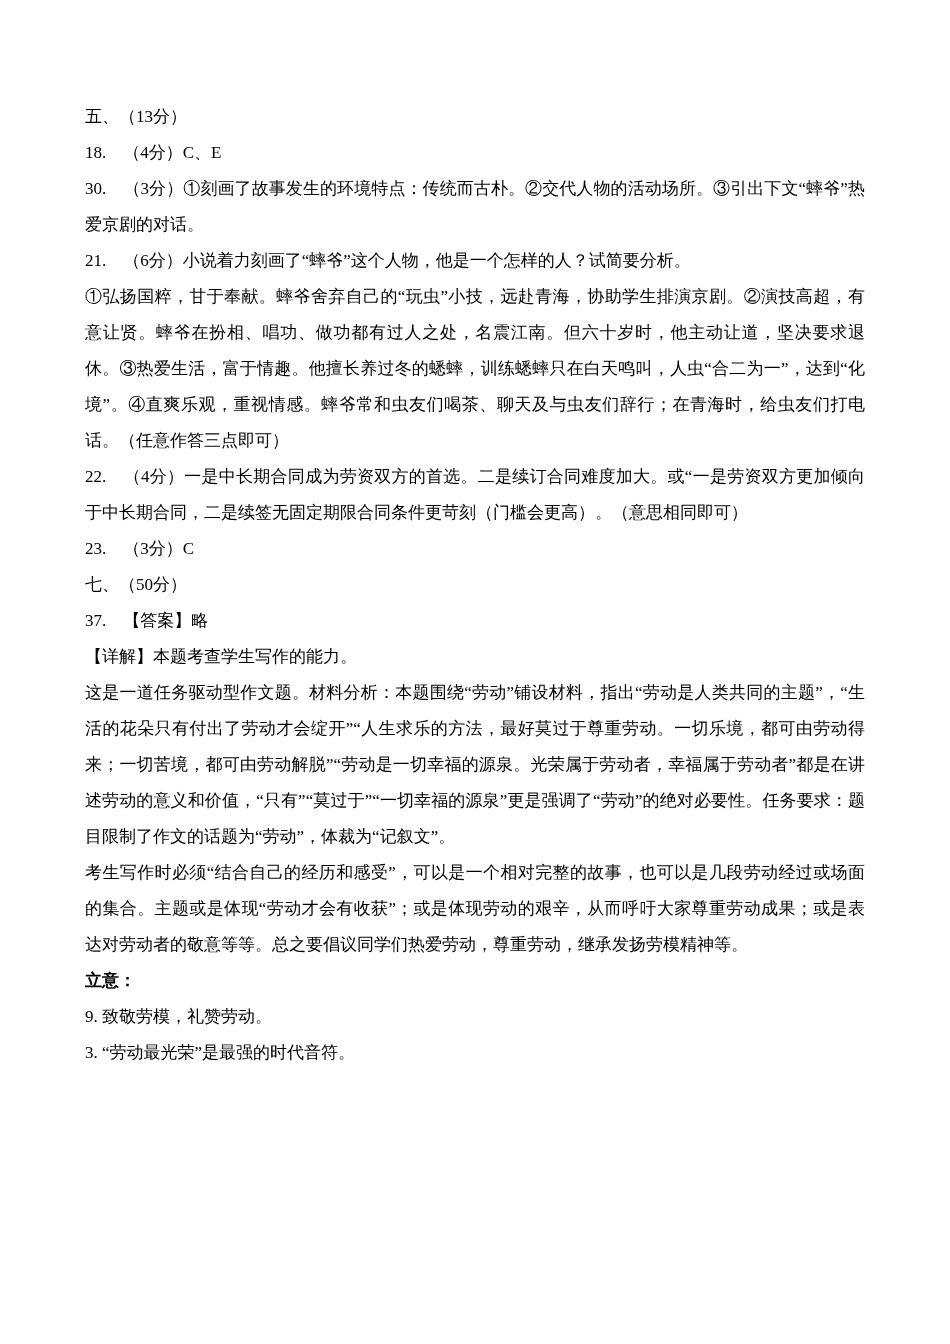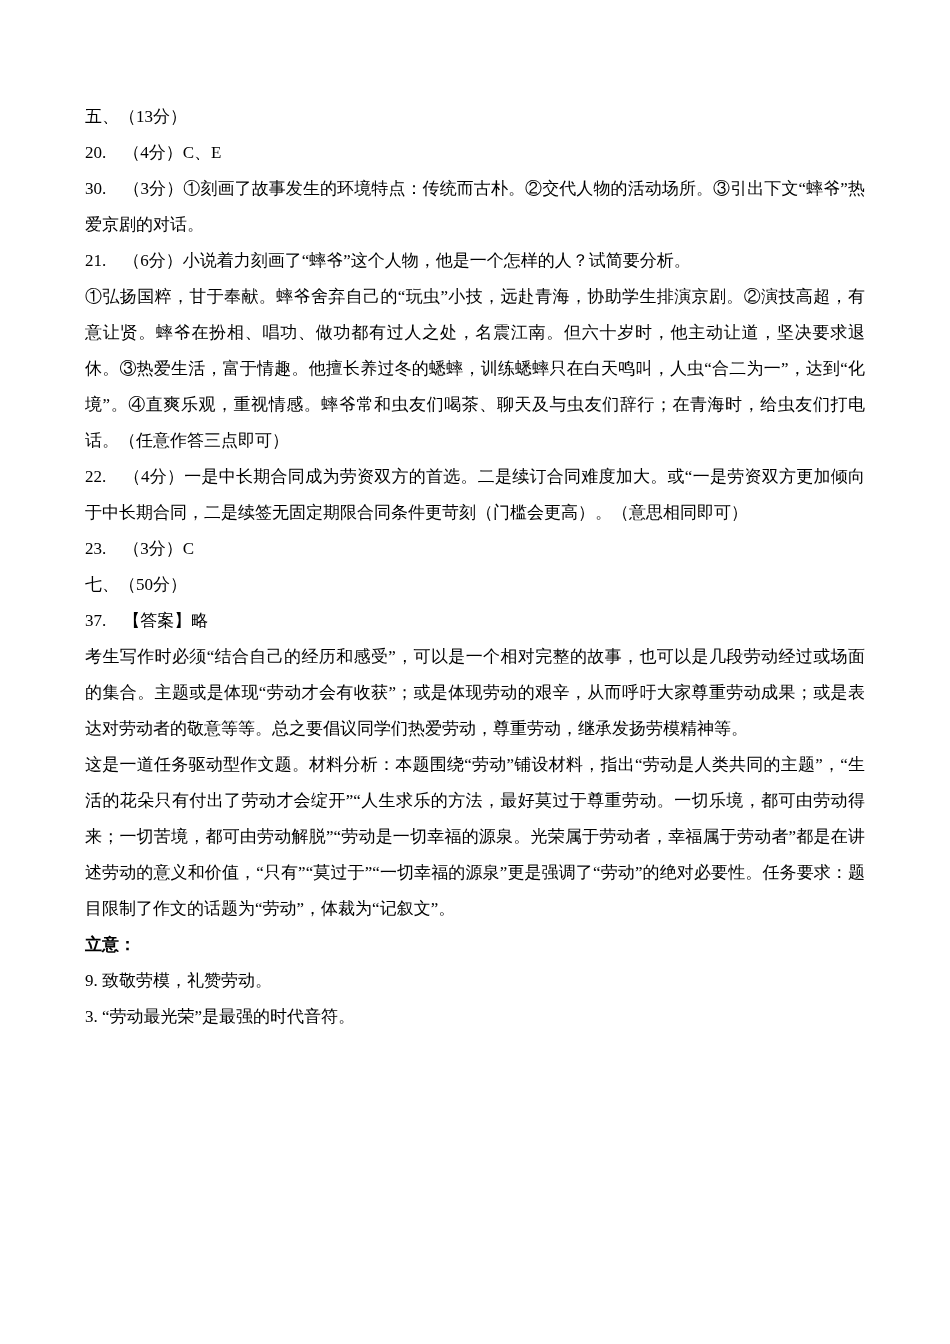--- a/index.html
+++ b/index.html
@@ -29,26 +29,27 @@
   }
   .page p.bold {
     font-weight: bold;
   }
 </style>
 </head>
 <body>
 
 <div class="page">
   <p>五、（13分）</p>
-  <p>20.　（4分）C、E</p>
+  <p>18.　（4分）C、E</p>
   <p>30.　（3分）①刻画了故事发生的环境特点：传统而古朴。②交代人物的活动场所。③引出下文“蟀爷”热爱京剧的对话。</p>
   <p>21.　（6分）小说着力刻画了“蟀爷”这个人物，他是一个怎样的人？试简要分析。</p>
   <p>①弘扬国粹，甘于奉献。蟀爷舍弃自己的“玩虫”小技，远赴青海，协助学生排演京剧。②演技高超，有意让贤。蟀爷在扮相、唱功、做功都有过人之处，名震江南。但六十岁时，他主动让道，坚决要求退休。③热爱生活，富于情趣。他擅长养过冬的蟋蟀，训练蟋蟀只在白天鸣叫，人虫“合二为一”，达到“化境”。④直爽乐观，重视情感。蟀爷常和虫友们喝茶、聊天及与虫友们辞行；在青海时，给虫友们打电话。（任意作答三点即可）</p>
   <p>22.　（4分）一是中长期合同成为劳资双方的首选。二是续订合同难度加大。或“一是劳资双方更加倾向于中长期合同，二是续签无固定期限合同条件更苛刻（门槛会更高）。（意思相同即可）</p>
   <p>23.　（3分）C</p>
   <p>七、（50分）</p>
   <p>37.　【答案】略</p>
+  <p>【详解】本题考查学生写作的能力。</p>
+  <p>这是一道任务驱动型作文题。材料分析：本题围绕“劳动”铺设材料，指出“劳动是人类共同的主题”，“生活的花朵只有付出了劳动才会绽开”“人生求乐的方法，最好莫过于尊重劳动。一切乐境，都可由劳动得来；一切苦境，都可由劳动解脱”“劳动是一切幸福的源泉。光荣属于劳动者，幸福属于劳动者”都是在讲述劳动的意义和价值，“只有”“莫过于”“一切幸福的源泉”更是强调了“劳动”的绝对必要性。任务要求：题目限制了作文的话题为“劳动”，体裁为“记叙文”。</p>
   <p>考生写作时必须“结合自己的经历和感受”，可以是一个相对完整的故事，也可以是几段劳动经过或场面的集合。主题或是体现“劳动才会有收获”；或是体现劳动的艰辛，从而呼吁大家尊重劳动成果；或是表达对劳动者的敬意等等。总之要倡议同学们热爱劳动，尊重劳动，继承发扬劳模精神等。</p>
-  <p>这是一道任务驱动型作文题。材料分析：本题围绕“劳动”铺设材料，指出“劳动是人类共同的主题”，“生活的花朵只有付出了劳动才会绽开”“人生求乐的方法，最好莫过于尊重劳动。一切乐境，都可由劳动得来；一切苦境，都可由劳动解脱”“劳动是一切幸福的源泉。光荣属于劳动者，幸福属于劳动者”都是在讲述劳动的意义和价值，“只有”“莫过于”“一切幸福的源泉”更是强调了“劳动”的绝对必要性。任务要求：题目限制了作文的话题为“劳动”，体裁为“记叙文”。</p>
   <p class="bold">立意：</p>
   <p>9. 致敬劳模，礼赞劳动。</p>
   <p>3. “劳动最光荣”是最强的时代音符。</p>
 </div>
 
 </body></html>

